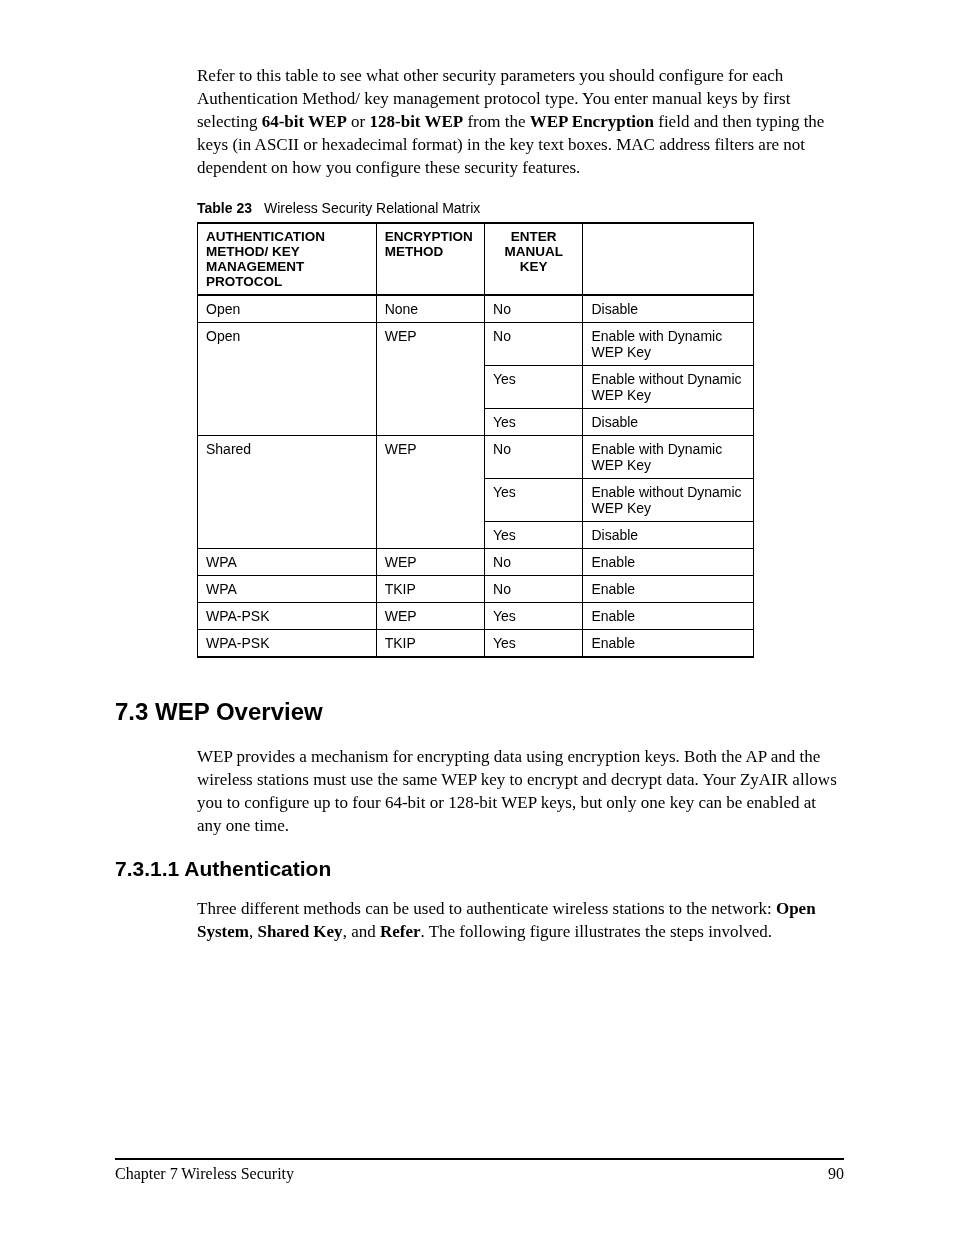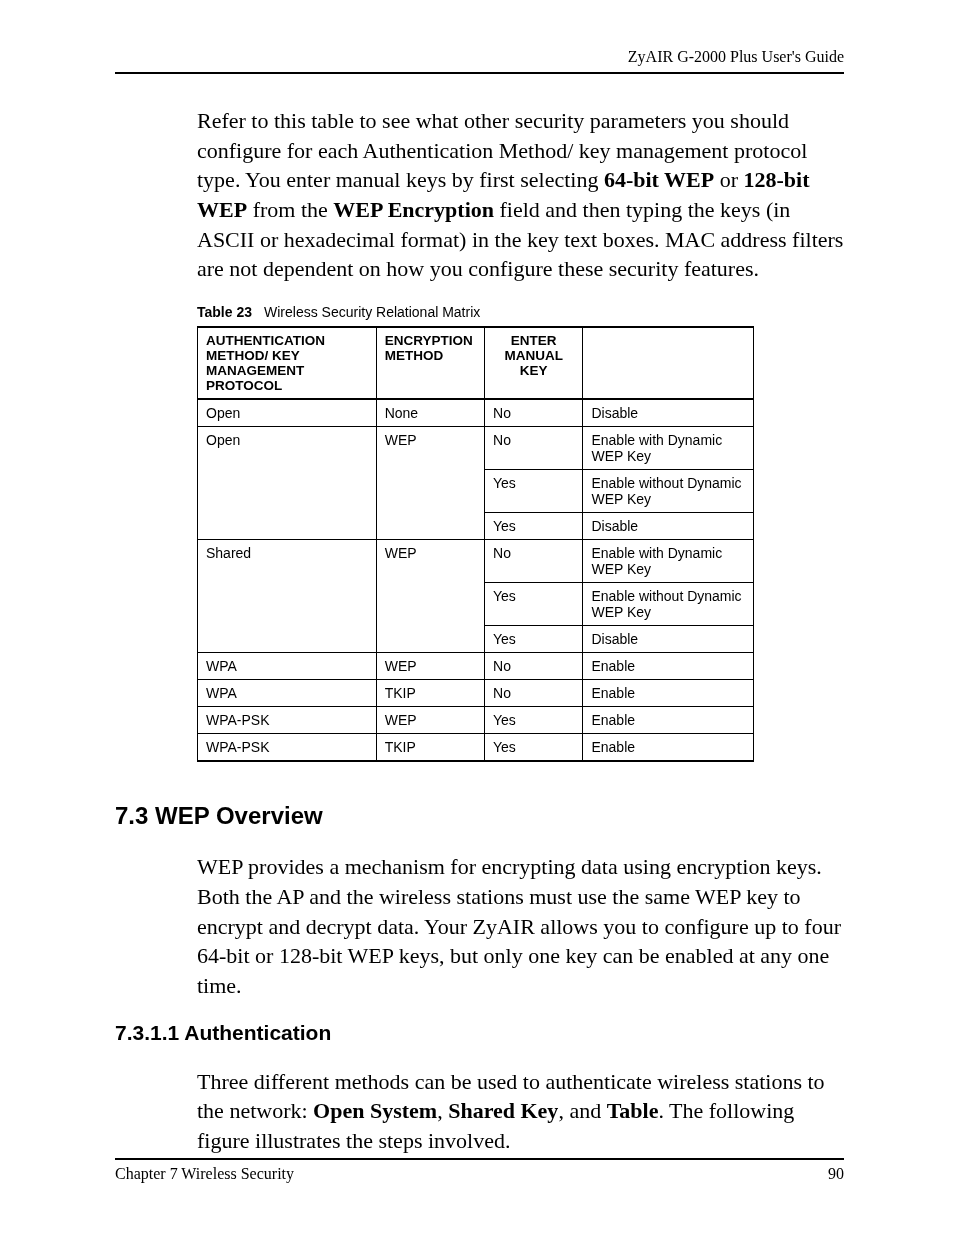--- a/index.html
+++ b/index.html
@@ -35,21 +35,21 @@
     margin: 22px 0 14px 0;
   }
   h3.subsubsection {
     font-family: Arial, Helvetica, sans-serif;
     font-weight: bold;
     font-size: 21px;
     margin: 18px 0 14px 0;
   }
   .body-text {
     margin-left: 82px;
-    font-size: 22px;
+    font-size: 17px;
     line-height: 1.35;
     margin-bottom: 20px;
   }
   .body-text b { font-weight: bold; }
   .table-caption {
     margin-left: 82px;
     font-family: Arial, Helvetica, sans-serif;
     font-size: 14px;
     margin-bottom: 6px;
   }
@@ -99,23 +99,20 @@
     display: flex;
     justify-content: space-between;
     font-size: 16px;
   }
 </style>
 </head>
 <body>
 
 <div class="page">
 
-  <div class="header-bar">
-    <span>ZyAIR G-2000 Plus User's Guide</span>
-  </div>
 
 
   <p class="body-text">
     <span>Refer to this table to see what other security parameters you should configure for each Authentication Method/ key management protocol type. You enter manual keys by first selecting </span><b>64-bit WEP</b><span> or </span><b>128-bit WEP</b><span> from the </span><b>WEP Encryption</b><span> field and then typing the keys (in ASCII or hexadecimal format) in the key text boxes. MAC address filters are not dependent on how you configure these security features.</span>
   </p>
 
   <div class="table-caption">
     <b>Table 23</b><span>Wireless Security Relational Matrix</span>
   </div>
 
@@ -192,21 +189,21 @@
 
   <h1 class="section">7.3  WEP Overview</h1>
 
 
 
   <p class="body-text">WEP provides a mechanism for encrypting data using encryption keys. Both the AP and the wireless stations must use the same WEP key to encrypt and decrypt data. Your ZyAIR allows you to configure up to four 64-bit or 128-bit WEP keys, but only one key can be enabled at any one time.</p>
 
   <h3 class="subsubsection">7.3.1.1  Authentication</h3>
 
   <p class="body-text">
-    <span>Three different methods can be used to authenticate wireless stations to the network: </span><b>Open System</b><span>, </span><b>Shared Key</b><span>, and </span><b>Table</b><span>. The following figure illustrates the steps involved.</span>
+    <span>Three different methods can be used to authenticate wireless stations to the network: </span><b>Open System</b><span>, </span><b>Shared Key</b><span>, and </span><b>Refer</b><span>. The following figure illustrates the steps involved.</span>
   </p>
 
 </div>
 
 <div class="footer">
   <span>Chapter 7 Wireless Security</span>
   <span>90</span>
 </div>
 
 </body></html>

